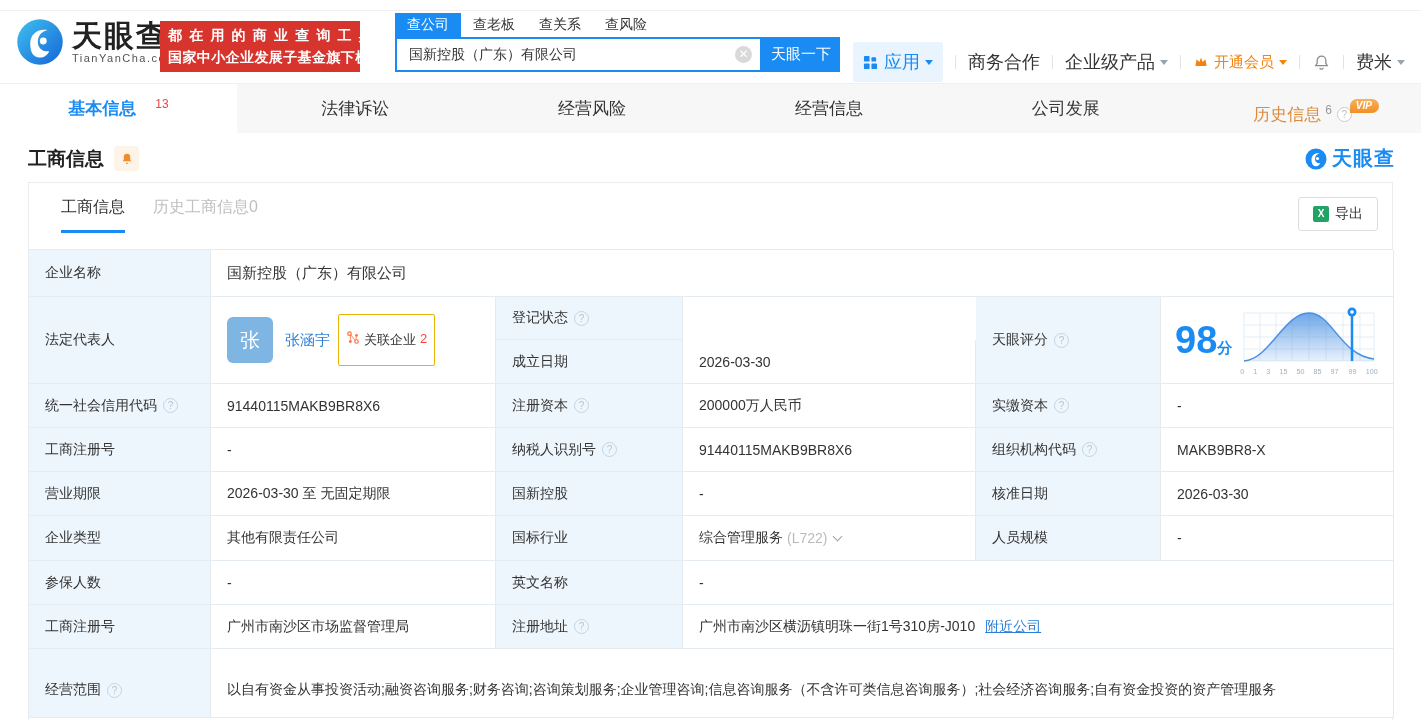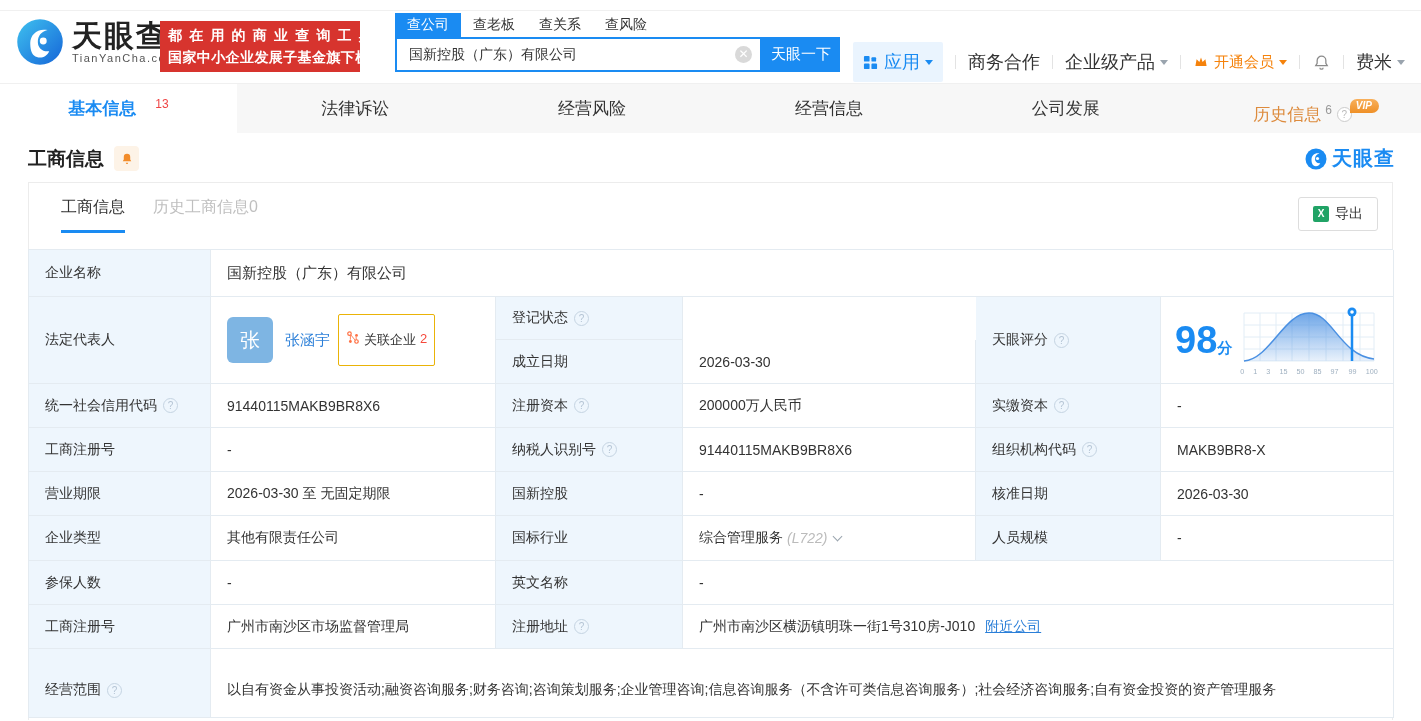--- a/index.html
+++ b/index.html
@@ -67,21 +67,21 @@
   .xls-icon { width:16px; height:16px; background:#21a366; color:#fff; border-radius:2px; font-size:10px; font-weight:bold; line-height:16px; text-align:center; margin-right:6px; }
 
   
   .info-table { display:grid; width:1365px; margin-left:-1px;
     grid-template-columns:182px 285px 187px 293px 185px 233px;
     grid-template-rows:47px 43px 44px 44px 44px 44px 45px 44px 44px 69px;
     border-top:1px solid #e4ebf1; border-left:1px solid #e4ebf1; }
   .cell { border-right:1px solid #e4ebf1; border-bottom:1px solid #e4ebf1; display:flex; align-items:center; padding:0 16px; font-size:14px; color:#333; background:#fff; }
   .cell.lab { background:#eef6fd; }
   .q { width:15px; height:15px; border:1px solid #c5d4e2; border-radius:50%; color:#b4c4d4; font-size:10px; line-height:13px; text-align:center; margin-left:6px; flex:none; }
-  .muted { color:#bbb;font-style:italic; }
+  .muted { color:#bbb; }
   .link { color:#2b7fd8; cursor:pointer;text-decoration:underline; }
   .tag-green { color:#4daa63; background:#effaf1; border:1px solid #a9dcb6; font-size:13px; padding:2px 8px; border-radius:2px; }
   .avatar { width:46px; height:46px; background:#7eb5e3; border-radius:6px; color:#fff; font-size:20px; display:flex; align-items:center; justify-content:center; flex:none; }
   .rep-name { color:#2b7fd8; font-size:15px; margin:0 8px 0 12px; cursor:pointer; }
   .rel-badge { display:flex; align-items:flex-start; border:1px solid #eab308; border-radius:2px; padding:16px 7px; font-size:13px; cursor:pointer; background:#fff; }
   .rel-badge .num { color:#f5483b; margin-left:4px; }
   .chev { display:inline-block; width:7px; height:7px; border-right:1.5px solid #9aa4ae; border-bottom:1.5px solid #9aa4ae; transform:rotate(45deg); margin-left:7px; margin-top:-4px; }
   .scope-cell { align-items:center; padding-top:12px !important; line-height:22px; }
 
   

